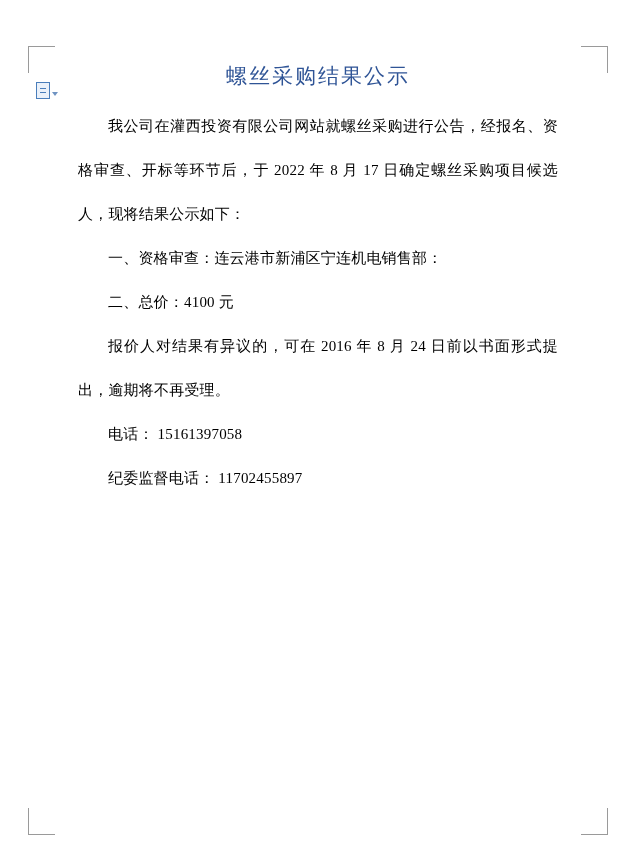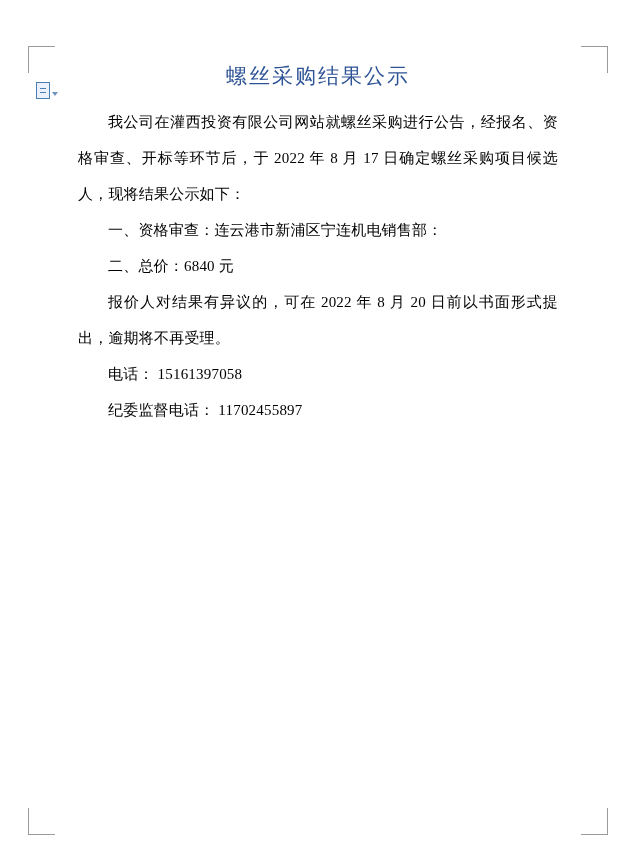--- a/index.html
+++ b/index.html
@@ -89,21 +89,21 @@
     font-size: 21px;
     color: #2f5496;
     text-align: center;
     letter-spacing: 2px;
     margin: 0 0 14px 0;
     font-weight: normal;
   }
 
   .para {
     font-size: 15px;
-    line-height: 36px;
+    line-height: 44px;
     color: #000000;
     text-align: justify;
     text-justify: inter-ideograph;
     margin: 0;
     text-indent: 2em;
     letter-spacing: 0.2px;
   }
   .para.indent1 { text-indent: 2em; }
 </style>
 </head>
@@ -119,19 +119,19 @@
   <div id="obj-anchor">
     <span class="doc-glyph"></span>
     <span class="caret"></span>
   </div>
 
   <div id="content">
     <h1 class="doc-title">螺丝采购结果公示</h1>
 
     <p class="para">我公司在灌西投资有限公司网站就螺丝采购进行公告，经报名、资格审查、开标等环节后，于 2022 年 8 月 17 日确定螺丝采购项目候选人，现将结果公示如下：</p>
     <p class="para indent1">一、资格审查：连云港市新浦区宁连机电销售部：</p>
-    <p class="para indent1">二、总价：6840 元</p>
-    <p class="para">报价人对结果有异议的，可在 2022 年 8 月 20 日前以书面形式提出，逾期将不再受理。</p>
+    <p class="para indent1">二、总价：4100 元</p>
+    <p class="para">报价人对结果有异议的，可在 2016 年 8 月 24 日前以书面形式提出，逾期将不再受理。</p>
     <p class="para indent1">电话： 15161397058</p>
     <p class="para indent1">纪委监督电话： 11702455897</p>
   </div>
 
 </div>
 
 </body></html>

